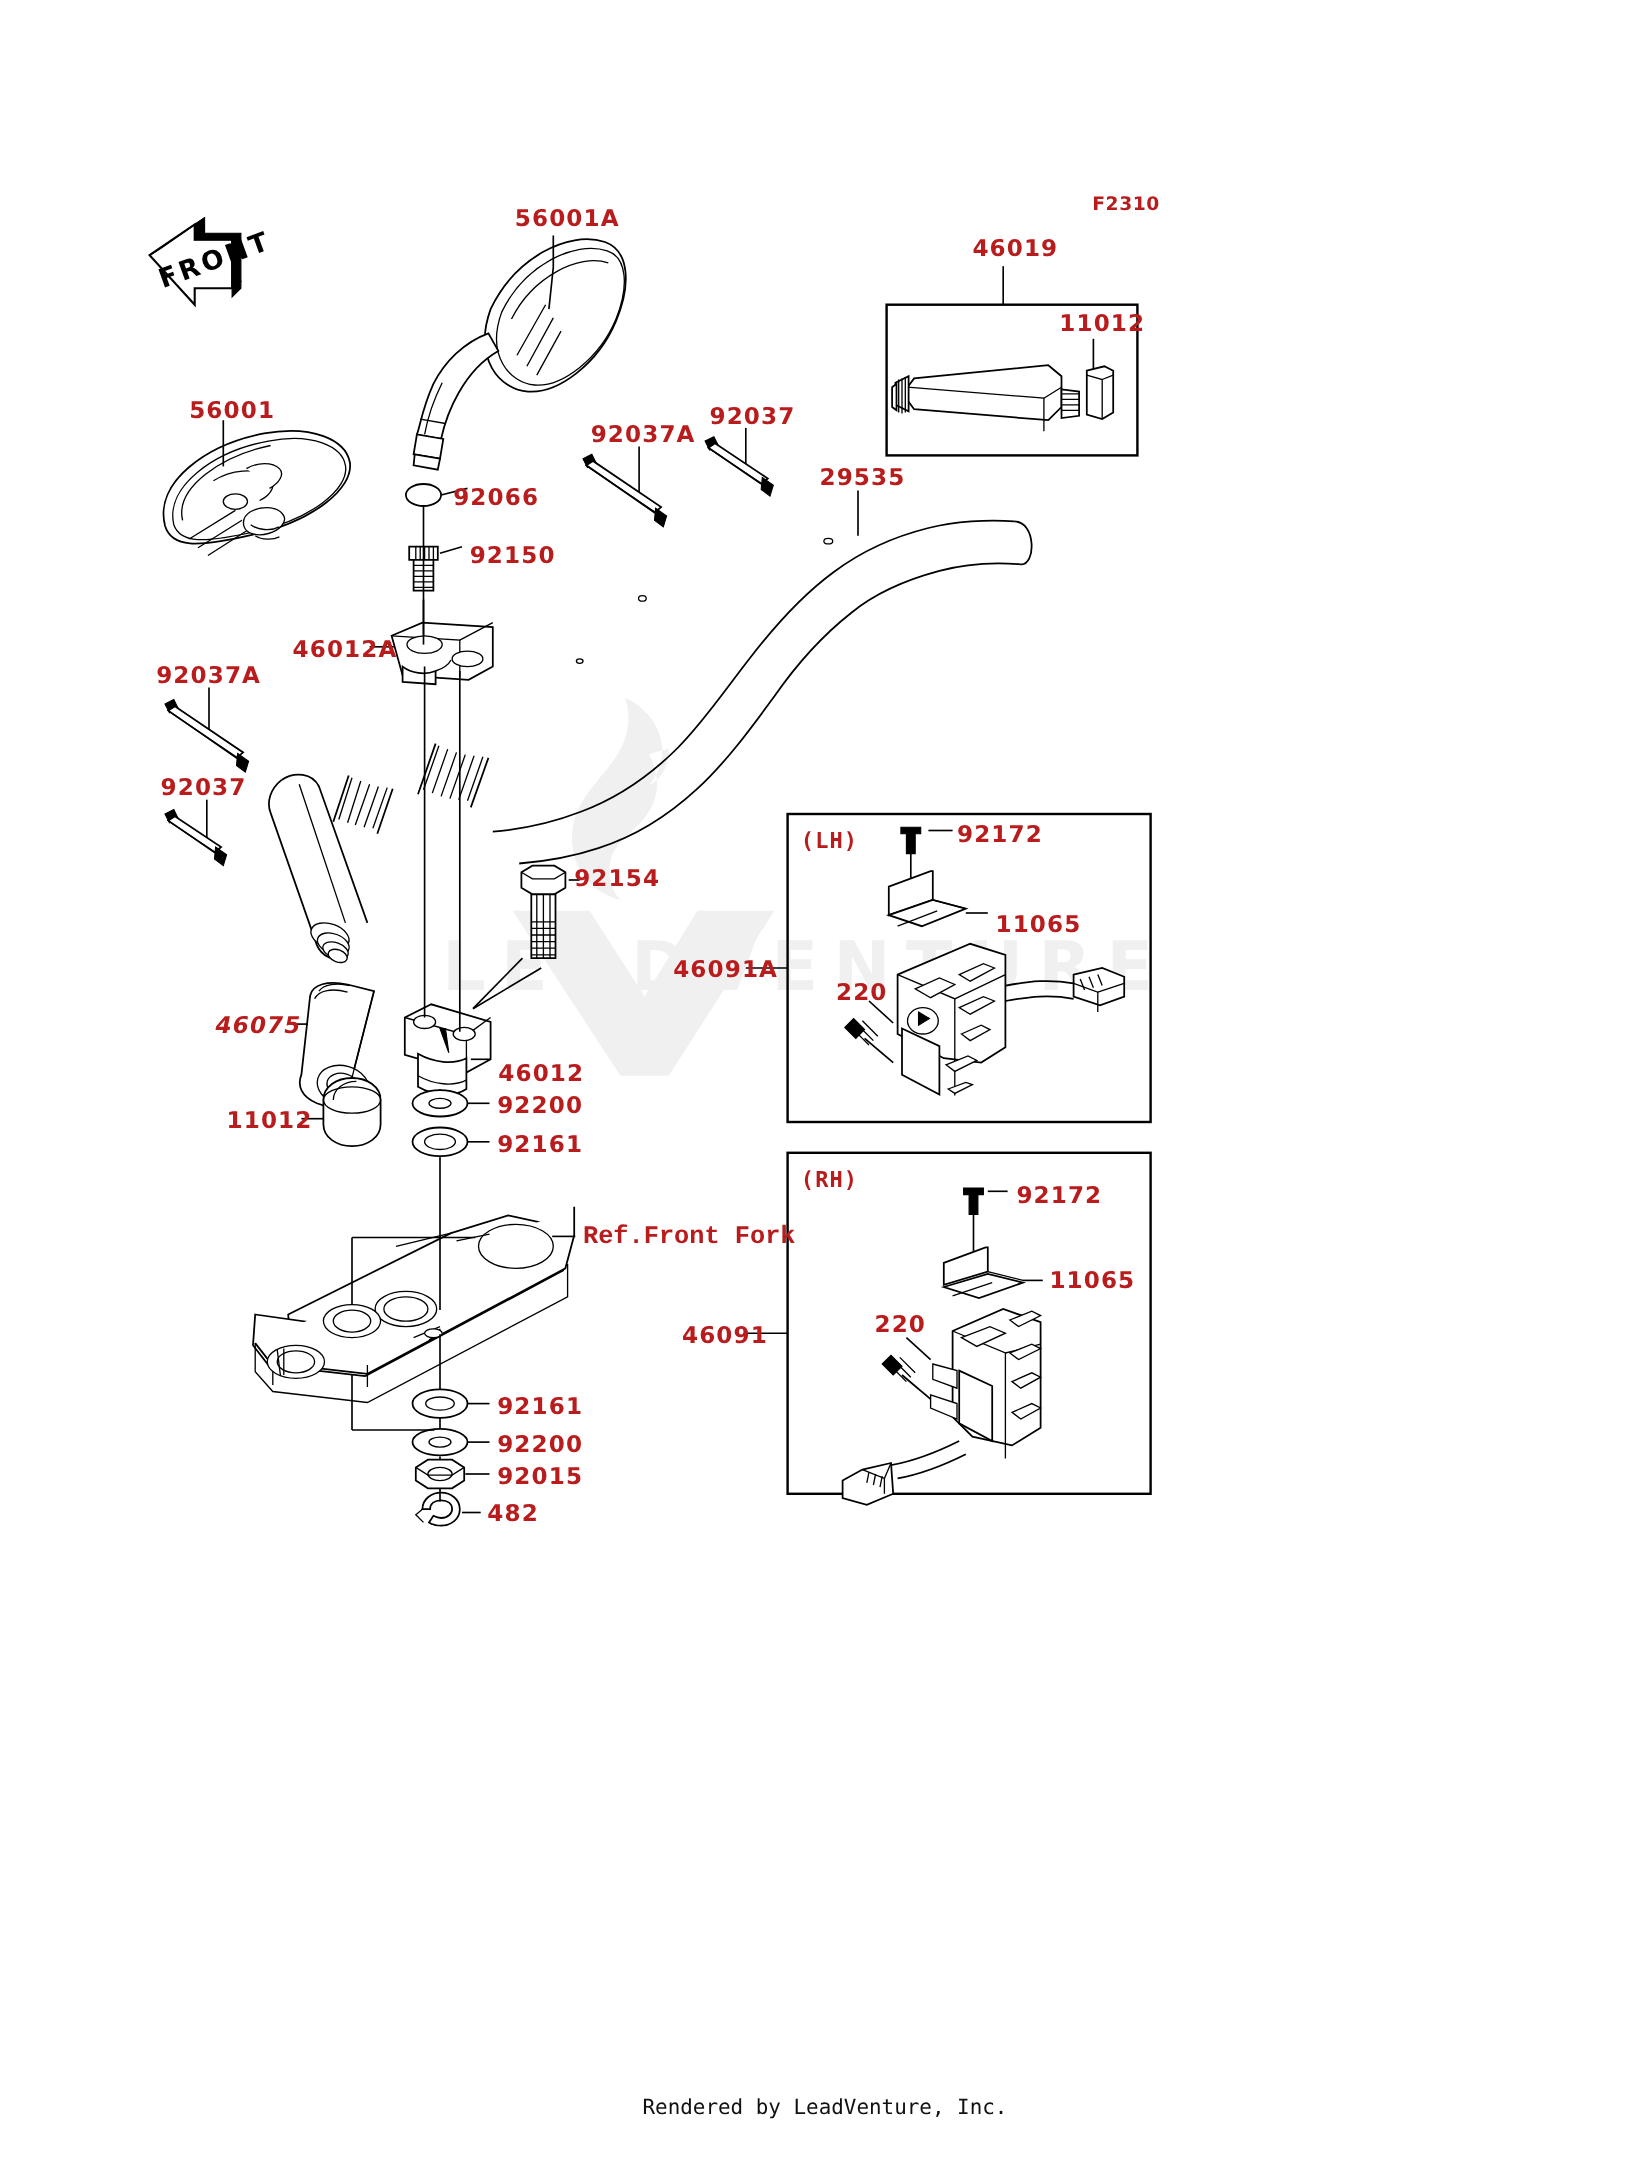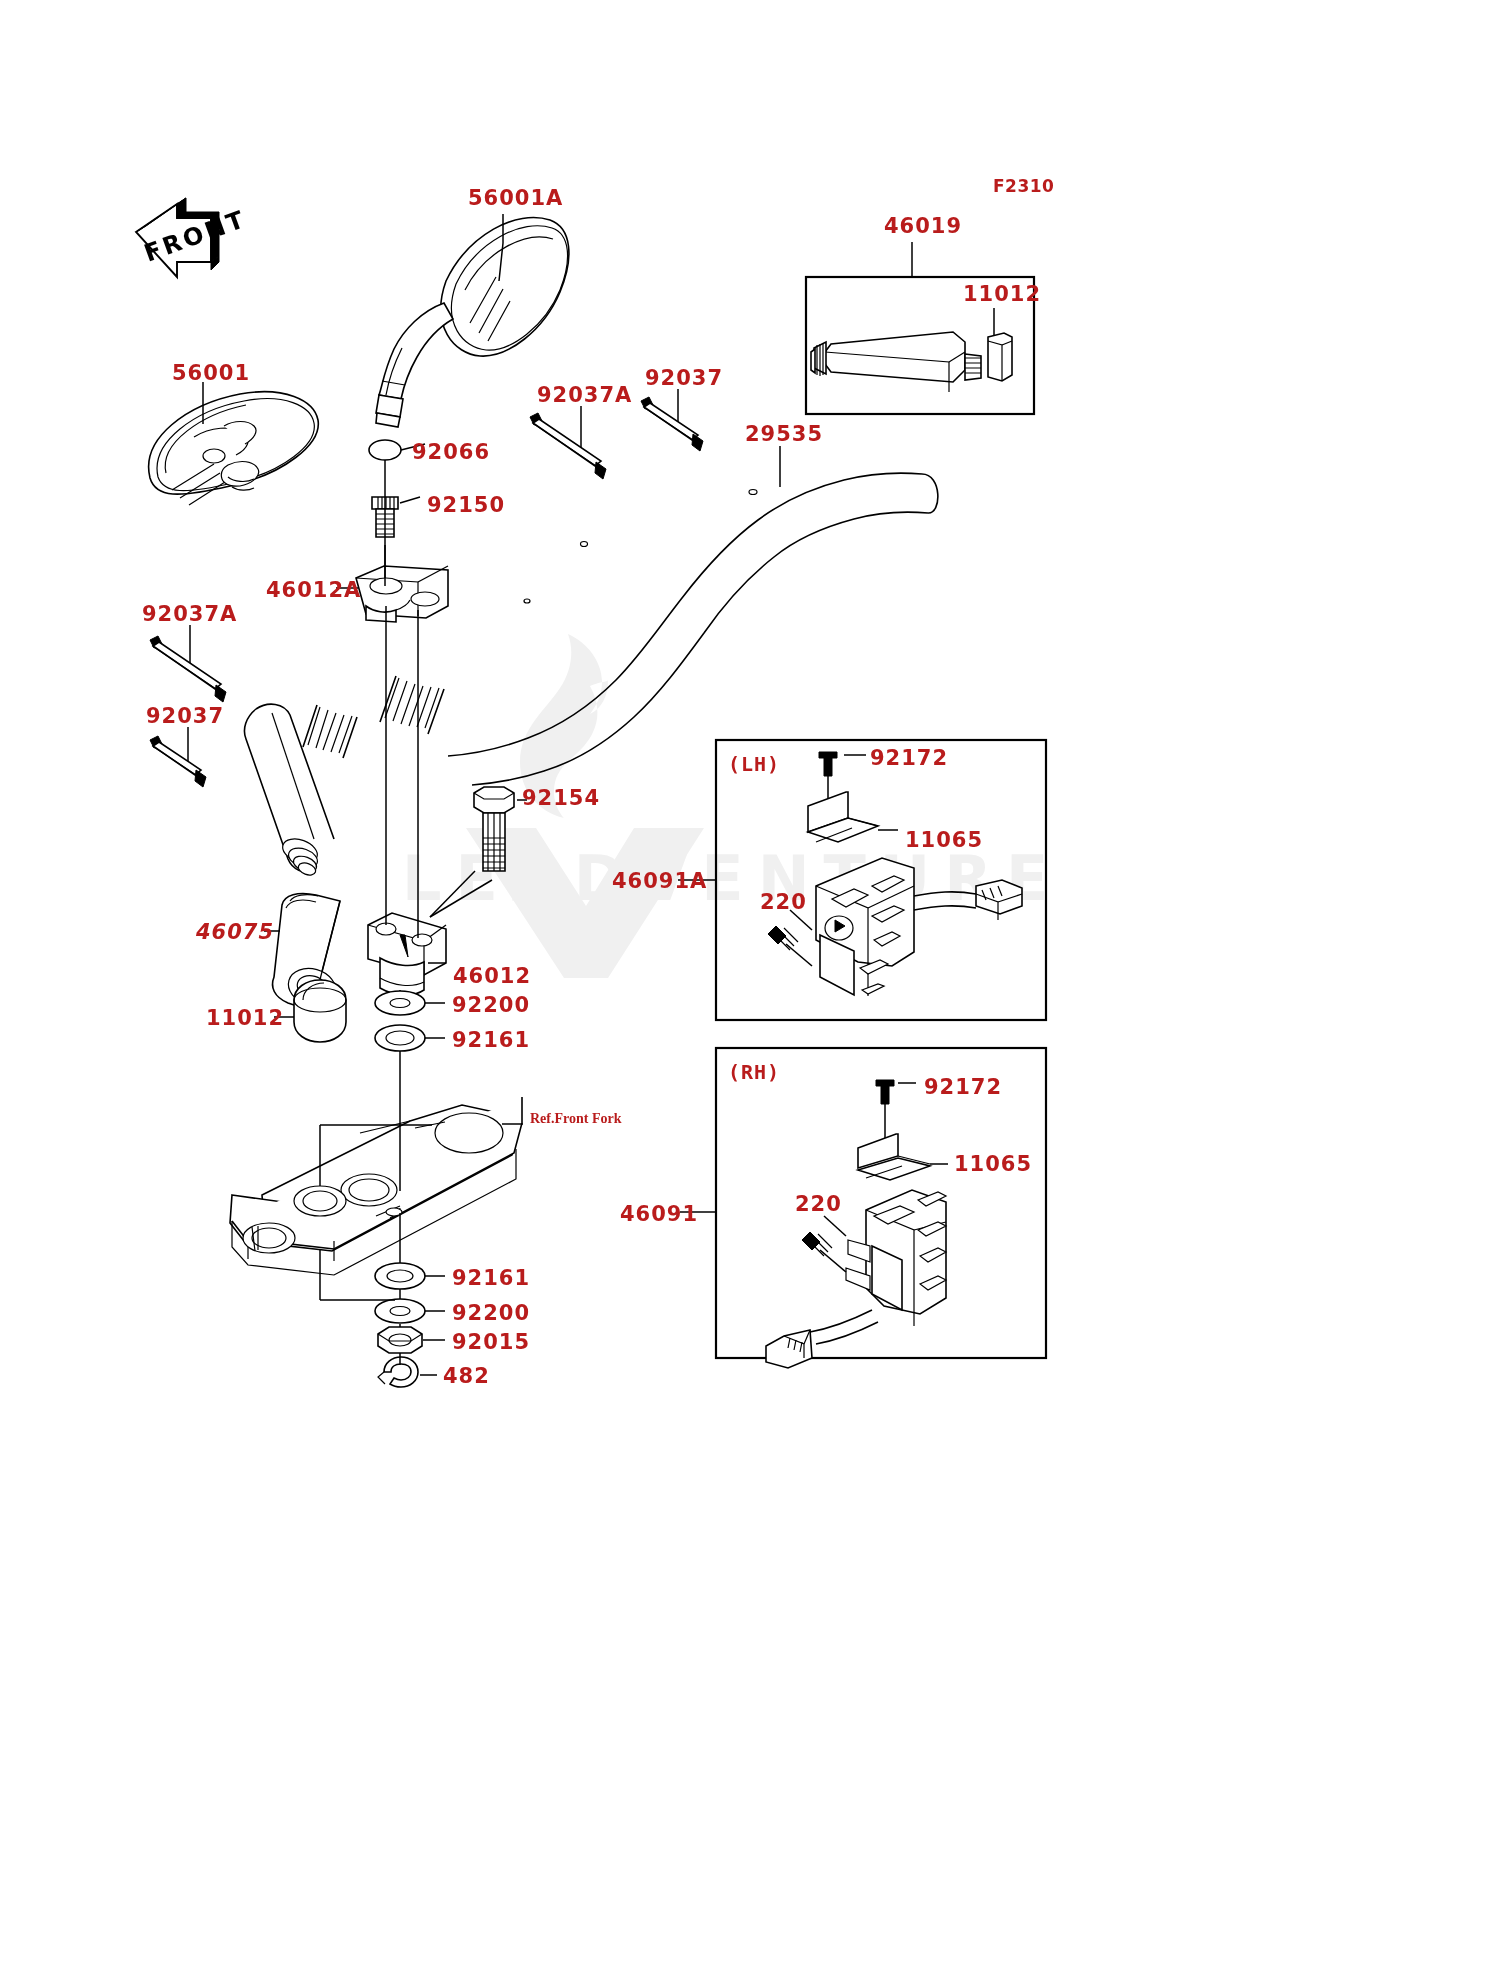--- a/index.html
+++ b/index.html
@@ -1,21 +1,21 @@
 <!DOCTYPE html>
 <html><head>
 <meta charset="utf-8">
 <style>
   html,body{margin:0;padding:0;background:#fff;}
   body{width:1500px;height:1962px;position:relative;font-family:"DejaVu Sans Mono","Liberation Mono",monospace;overflow:hidden;}
   #stage{position:absolute;left:0;top:0;width:1500px;height:1962px;}
   .lbl{position:absolute;font-family:"DejaVu Sans","Liberation Sans",sans-serif;font-weight:bold;color:#b91c1c;white-space:nowrap;letter-spacing:1px;}
   .lbl.p{font-size:21px;}
   .lbl.small{font-size:17px;letter-spacing:.5px;}
-  .lbl.ref{font-size:14px;font-family:Liberation Serif, serif;letter-spacing:0px;}
+  .lbl.ref{font-size:23px;font-family:Liberation Mono, monospace;letter-spacing:0px;}
   .lbl.side{font-size:20px;font-family:"DejaVu Sans Mono","Liberation Mono",monospace;}
   #footer{position:absolute;left:0;top:1905px;width:1500px;text-align:center;
           font-family:"DejaVu Sans Mono","Liberation Mono",monospace;font-size:19px;color:#111;}
   svg{position:absolute;left:0;top:0;}
   .wm{fill:#f0f0f0;}
 </style>
 </head>
 <body>
 
 <div id="stage">
@@ -425,14 +425,15 @@
 <div class="lbl p" style="left:870px;top:746px;">92172</div>
 <div class="lbl p" style="left:905px;top:828px;">11065</div>
 <div class="lbl p" style="left:760px;top:890px;">220</div>
 <div class="lbl p" style="left:924px;top:1075px;">92172</div>
 <div class="lbl p" style="left:954px;top:1152px;">11065</div>
 <div class="lbl p" style="left:795px;top:1192px;">220</div>
 
 <div class="lbl side" style="left:728px;top:752px;">(LH)</div>
 <div class="lbl side" style="left:728px;top:1060px;">(RH)</div>
 
+<div id="footer">Rendered by LeadVenture, Inc.</div>
 
 </div>
 
 </body></html>

